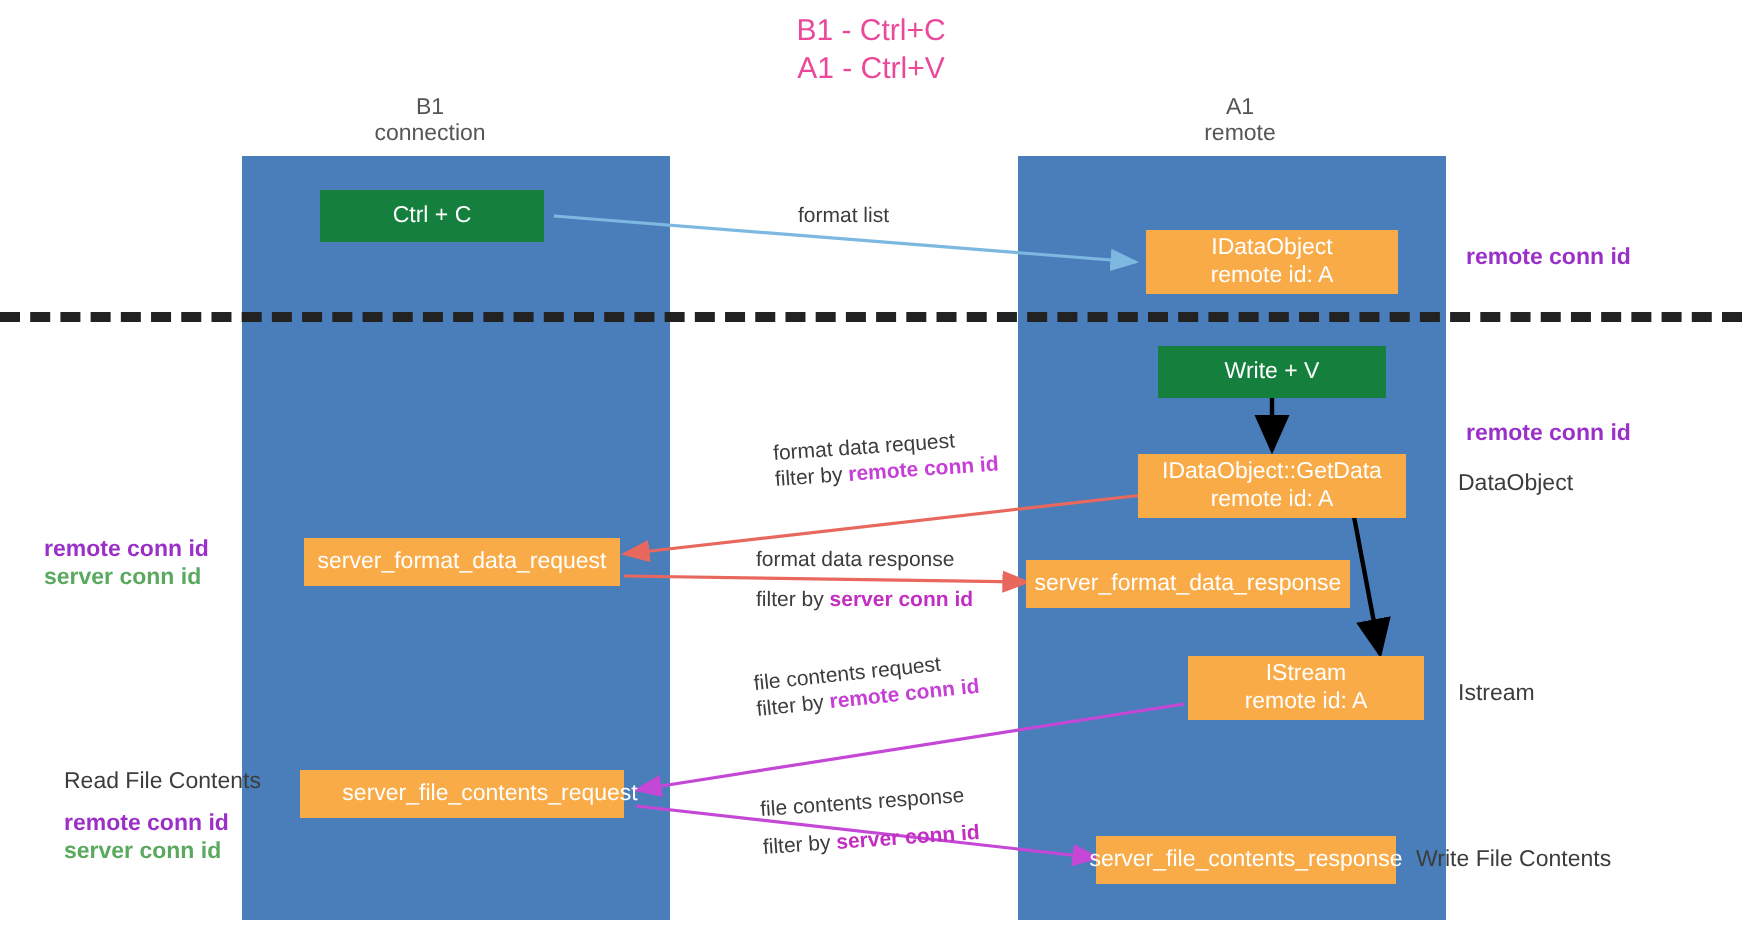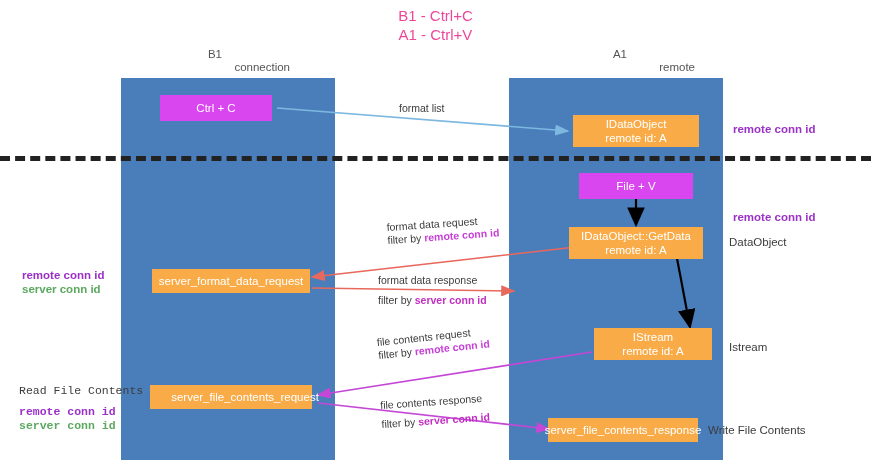--- a/index.html
+++ b/index.html
@@ -18,36 +18,36 @@
   .title{
     left:0;top:6px;width:871px;text-align:center;
     font-size:15px;line-height:19px;color:#ec4899;
   }
 
   
   .lane-head{
     text-align:center;font-size:11.5px;line-height:13px;color:#555;
   }
   .lane-head .l1{display:block;}
-  .lane-head .l2{display:block;text-align:right;}
+  .lane-head .l2{display:block;}
 
   
   .lane{
     background:#4a7ebb;
   }
 
   
   .node{
     box-sizing:border-box;
     display:flex;flex-direction:column;
     align-items:center;justify-content:center;
     color:#ffffff;font-size:11.5px;line-height:14px;
     text-align:center;
   }
-  .node.green{background:#d946ef;}
+  .node.green{background:#15803d;}
   .node.orange{background:#f9ab48;}
   .node .sub{display:block;}
 
   
   .side{font-size:11.5px;line-height:14px;}
   .side .purple{color:#9b30c8;font-weight:bold;display:block;}
   .side .green{color:#5aa95f;font-weight:bold;display:block;}
   .side .plain{color:#3c3c3c;display:block;}
   .right-label{font-size:11.5px;color:#3c3c3c;}
   .right-conn{font-size:11.5px;color:#9b30c8;font-weight:bold;}
@@ -124,32 +124,35 @@
   <div class="abs node green" style="left:160px;top:95px;width:112px;height:26px;">
     <span>Ctrl + C</span>
   </div>
 
   <div class="abs node orange" style="left:573px;top:115px;width:126px;height:32px;">
     <span>IDataObject</span>
     <span class="sub">remote id: A</span>
   </div>
 
   <div class="abs node green" style="left:579px;top:173px;width:114px;height:26px;">
-    <span>File + V</span>
+    <span>Write + V</span>
   </div>
 
   <div class="abs node orange" style="left:569px;top:227px;width:134px;height:32px;">
     <span>IDataObject::GetData</span>
     <span class="sub">remote id: A</span>
   </div>
 
   <div class="abs node orange" style="left:152px;top:269px;width:158px;height:24px;">
     <span>server_format_data_request</span>
   </div>
 
+  <div class="abs node orange" style="left:513px;top:280px;width:162px;height:24px;">
+    <span>server_format_data_response</span>
+  </div>
 
   <div class="abs node orange" style="left:594px;top:328px;width:118px;height:32px;">
     <span>IStream</span>
     <span class="sub">remote id: A</span>
   </div>
 
   <div class="abs node orange" style="left:150px;top:385px;width:162px;height:24px;padding-left:28px;">
     <span>server_file_contents_request</span>
   </div>
 
@@ -189,19 +192,19 @@
 
   <div class="abs right-label" style="left:729px;top:341px;">Istream</div>
 
   <div class="abs right-label" style="left:708px;top:424px;">Write File Contents</div>
 
   <div class="abs side" style="left:22px;top:268px;">
     <span class="purple">remote conn id</span>
     <span class="green">server conn id</span>
   </div>
 
-  <div class="abs side" style="left:19px;top:384px;font-family:Liberation Mono, monospace;">
+  <div class="abs side" style="left:32px;top:384px;">
     <span class="plain">Read File Contents</span>
     <span class="purple" style="margin-top:7px;">remote conn id</span>
     <span class="green">server conn id</span>
   </div>
 
 </div>
 
 </body></html>

